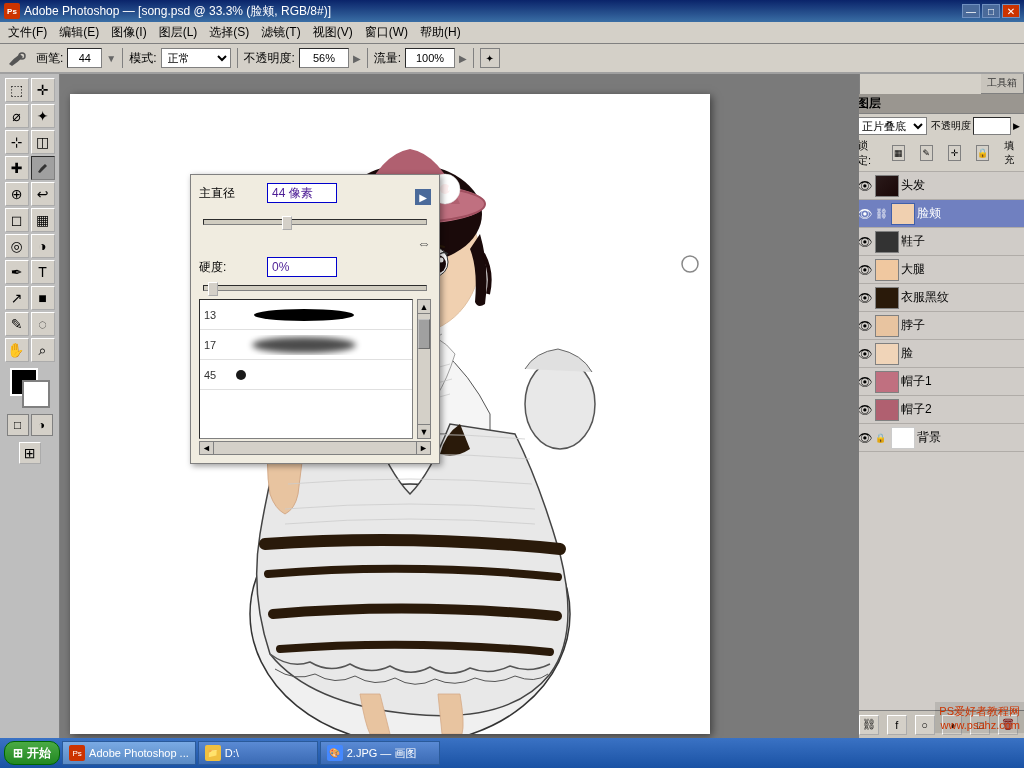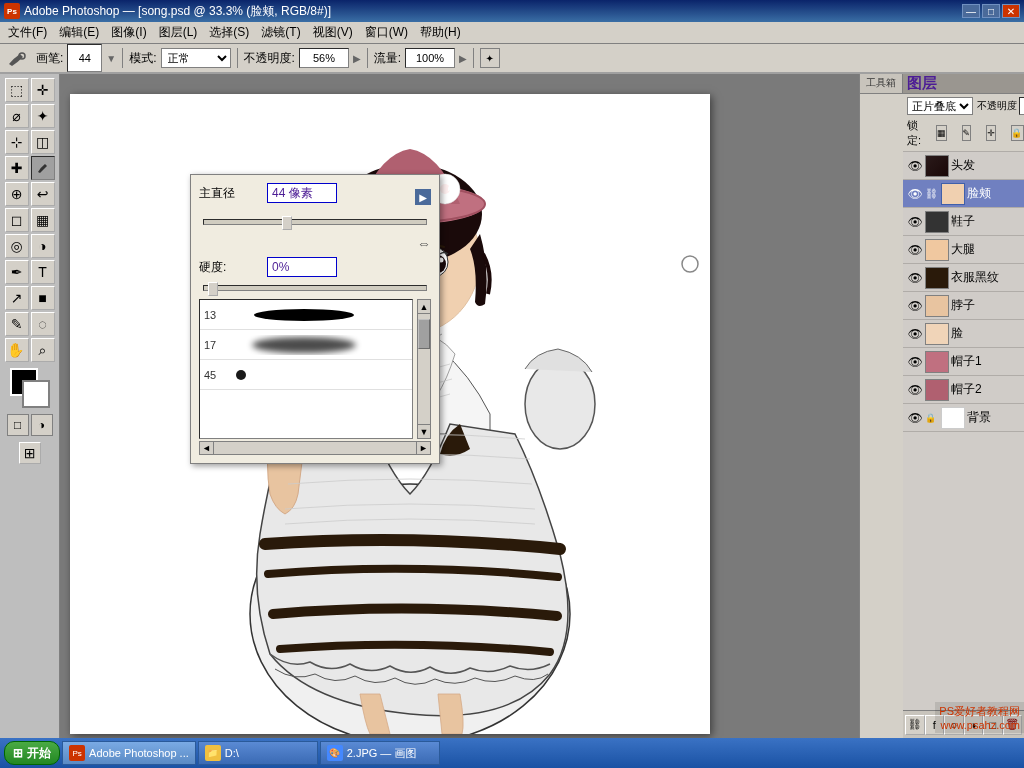--- a/index.html
+++ b/index.html
@@ -27,21 +27,21 @@
     }
     .menu-item { padding: 2px 6px; font-size: 12px; cursor: pointer; white-space: nowrap; }
 
     
     #optionsbar {
       width: 100%; height: 30px; background: #d4d0c8;
       display: flex; align-items: center; padding: 2px 4px; gap: 4px;
       border-bottom: 2px solid #a0a0a0;
     }
     .opt-label { font-size: 12px; white-space: nowrap; }
-    .opt-input { width: 40px; height: 28px; border: 1px inset #808080; background: white; font-size: 11px; text-align: center; }
+    .opt-input { width: 40px; height: 20px; border: 1px inset #808080; background: white; font-size: 11px; text-align: center; }
     .opt-select { height: 20px; border: 1px solid #808080; background: white; font-size: 11px; padding: 0 2px; }
     .opt-divider { width: 1px; height: 20px; background: #808080; margin: 0 2px; }
     .opt-pct-input { width: 50px; height: 20px; border: 1px inset #808080; background: white; font-size: 11px; text-align: center; }
 
     
     #main-layout {
       display: flex; width: 100%; height: calc(768px - 22px - 22px - 30px - 30px);
     }
 
     
@@ -94,21 +94,21 @@
     .brush-list-row {
       display: flex; align-items: center; padding: 2px 4px; min-height: 30px;
       border-bottom: 1px solid #e0e0e0;
     }
     .brush-num { width: 25px; font-size: 11px; color: #333; }
     .brush-preview-cell { flex: 1; height: 24px; display: flex; align-items: center; }
 
     
     #right-panel {
       width: 165px; height: 100%; background: #d4d0c8;
-      border-left: 1px solid #808080; display: flex; flex-direction: row;
+      border-left: 1px solid #808080; display: flex; flex-direction: column; align-items: flex-end;
     }
     #layers-panel { flex: 1; display: flex; flex-direction: column; overflow: hidden; }
     #layers-list { flex: 1; overflow-y: auto; background: #d0ccc8; }
     .layer-item {
       display: flex; align-items: center; height: 28px; padding: 2px 4px;
       border-bottom: 1px solid #b0aca8; cursor: pointer; gap: 2px;
     }
     .layer-item.active { background: #7080c0; color: white; }
     .layer-eye { width: 16px; height: 16px; display: flex; align-items: center; justify-content: center; font-size: 12px; }
     .layer-thumb { width: 24px; height: 22px; background: #e8e8e8; border: 1px solid #808080; }
@@ -458,21 +458,21 @@
   <div id="right-panel">
 
     <div style="height:20px;background:#9a9690;display:flex;border-bottom:1px solid #808080;">
       <div style="padding:2px 6px;font-size:10px;background:#c8c4bc;border-right:1px solid #808080;cursor:pointer;color:#333;white-space:nowrap;">工具箱</div>
       <div style="flex:1;"></div>
     </div>
 
     <div id="layers-panel">
 
       <div style="height:20px;background:#9a9690;display:flex;align-items:center;padding:0 4px;border-bottom:1px solid #808080;">
-        <span style="font-size:15px;font-weight:bold;color:#4c1d95;">图层</span>
+        <span style="font-size:12px;font-weight:bold;color:#000000;">图层</span>
       </div>
 
       <div style="padding:3px 4px;background:#d4d0c8;border-bottom:1px solid #b0aca8;">
         <div style="display:flex;align-items:center;gap:2px;margin-bottom:3px;">
           <select style="height:18px;font-size:11px;border:1px solid #808080;background:white;flex:1;">
             <option>正片叠底</option>
             <option>正常</option>
           </select>
           <span style="font-size:10px;white-space:nowrap;margin-left:2px;">不透明度</span>
           <input style="width: 38px; height: 18px; border: 1px inset rgb(128, 128, 128); background: white; font-size: 11px;" value="">

